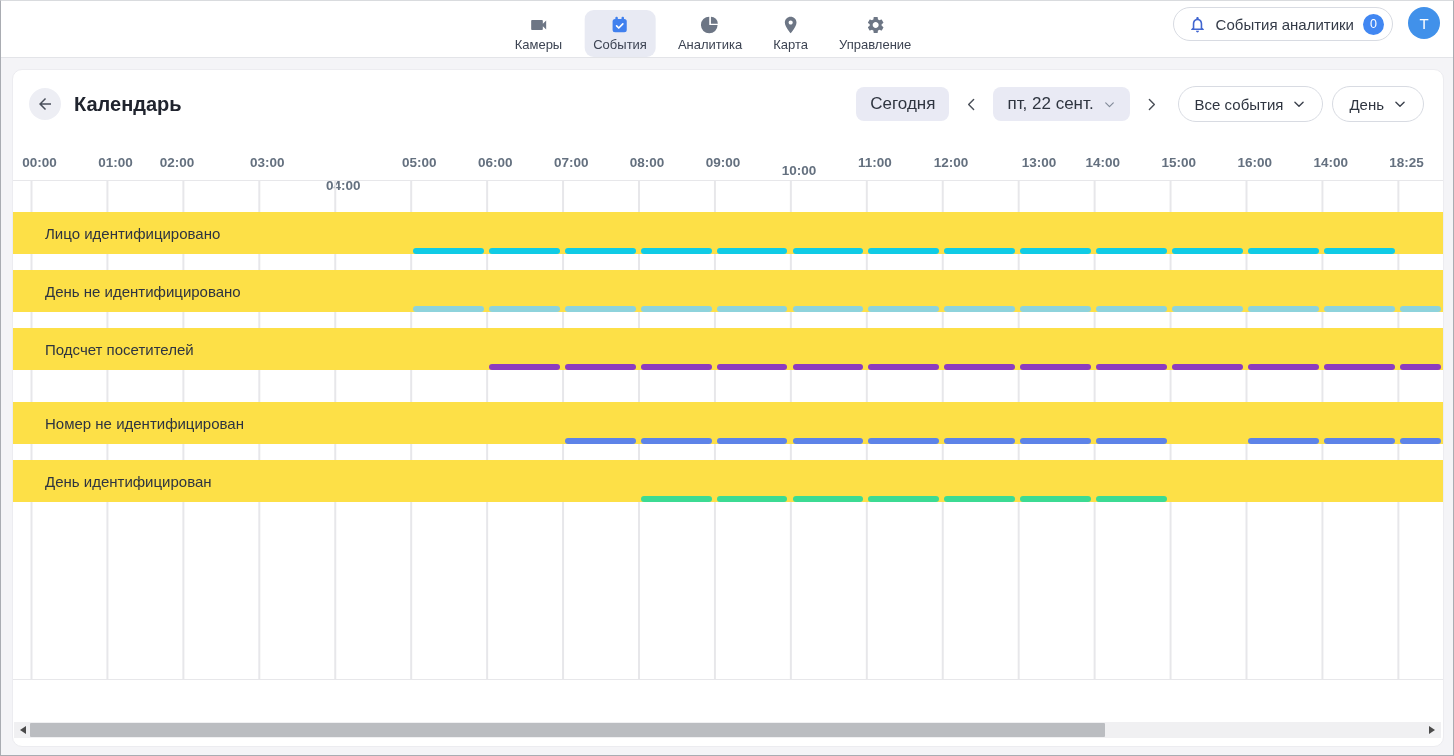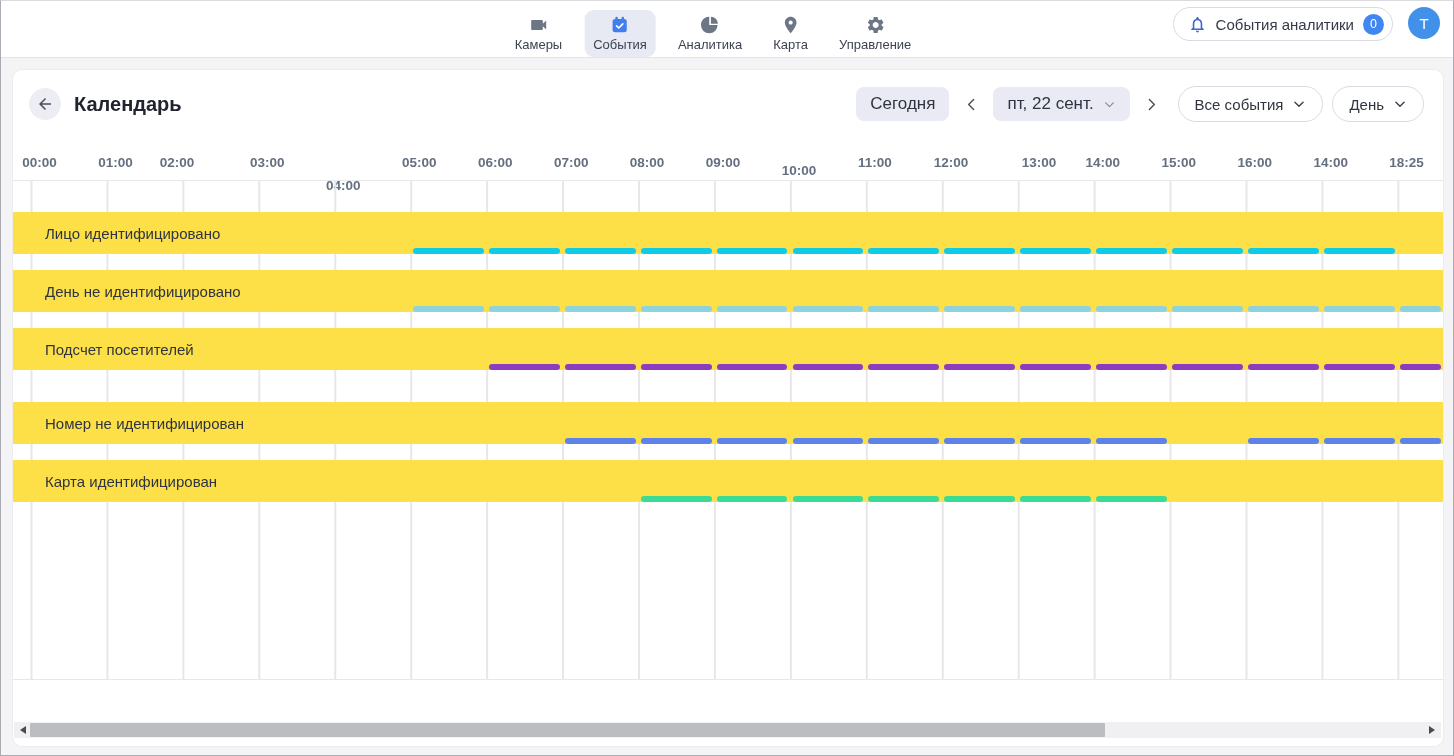--- a/index.html
+++ b/index.html
@@ -260,21 +260,21 @@
           <div class="seg" style="left: 855.45px; width: 70.95px; background: rgb(93, 131, 232);"></div>
           <div class="seg" style="left: 931.4px; width: 70.95px; background: rgb(93, 131, 232);"></div>
           <div class="seg" style="left: 1007.35px; width: 70.95px; background: rgb(93, 131, 232);"></div>
           <div class="seg" style="left: 1083.3px; width: 70.95px; background: rgb(93, 131, 232);"></div>
           <div class="seg" style="left: 1235.2px; width: 70.95px; background: rgb(93, 131, 232);"></div>
           <div class="seg" style="left: 1311.15px; width: 70.95px; background: rgb(93, 131, 232);"></div>
           <div class="seg" style="left: 1387.1px; width: 40.57px; background: rgb(93, 131, 232);"></div>
         </div>
         <div class="grid-strip strip-mid"></div>
         <div class="band">
-          <span class="band-label">Карта идентифицирован</span>
+          <span class="band-label">День идентифицирован</span>
           <div class="seg" style="left: 627.6px; width: 70.95px; background: rgb(60, 219, 147);"></div>
           <div class="seg" style="left: 703.55px; width: 70.95px; background: rgb(60, 219, 147);"></div>
           <div class="seg" style="left: 779.5px; width: 70.95px; background: rgb(60, 219, 147);"></div>
           <div class="seg" style="left: 855.45px; width: 70.95px; background: rgb(60, 219, 147);"></div>
           <div class="seg" style="left: 931.4px; width: 70.95px; background: rgb(60, 219, 147);"></div>
           <div class="seg" style="left: 1007.35px; width: 70.95px; background: rgb(60, 219, 147);"></div>
           <div class="seg" style="left: 1083.3px; width: 70.95px; background: rgb(60, 219, 147);"></div>
         </div>
         <div class="grid-strip strip-mid"></div>
         <div class="grid-strip strip-bottom" id="strip-bottom"></div>

